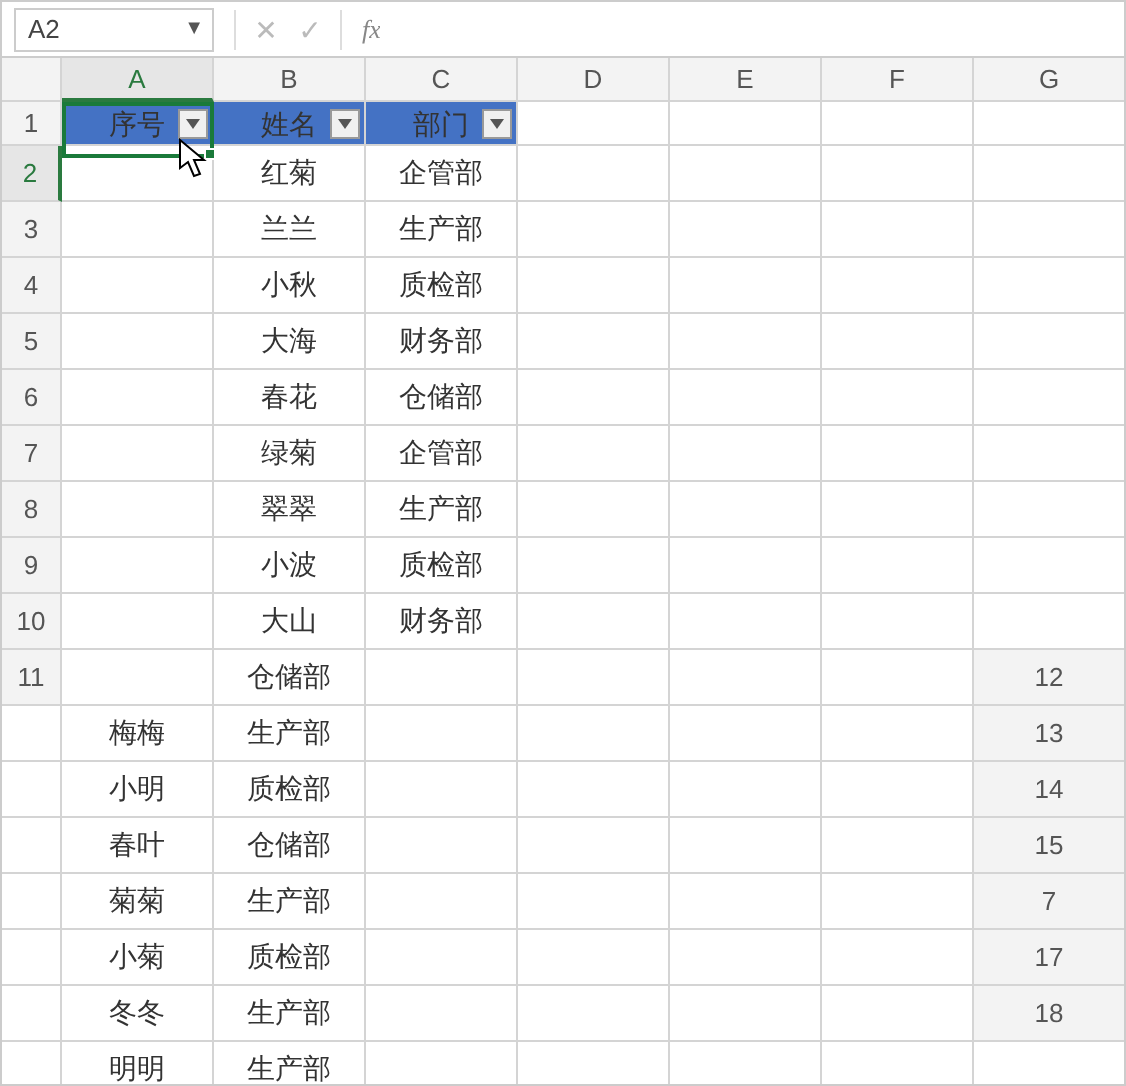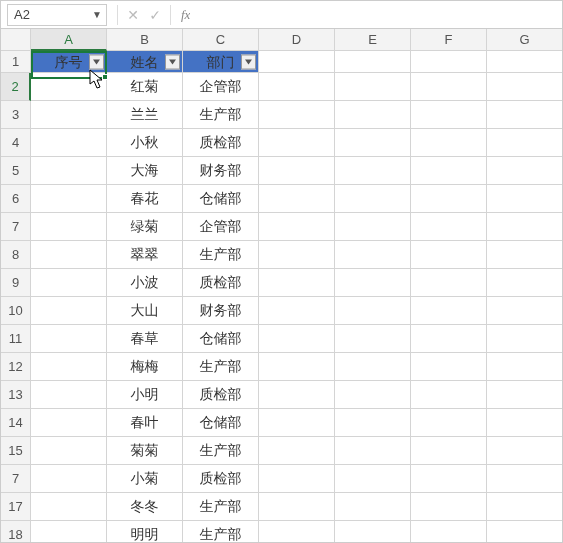--- a/index.html
+++ b/index.html
@@ -238,21 +238,20 @@
       <div class="rowhdr" style="height: 28px;">10</div>
       <div class="cell" style="height: 28px;"></div>
       <div class="cell" style="height: 28px;">大山</div>
       <div class="cell" style="height: 28px;">财务部</div>
       <div class="cell" style="height: 28px;"></div>
       <div class="cell" style="height: 28px;"></div>
       <div class="cell" style="height: 28px;"></div>
       <div class="cell" style="height: 28px;"></div>
       <div class="rowhdr" style="height: 28px;">11</div>
       <div class="cell" style="height: 28px;"></div>
-      <div class="cell" style="height: 28px;">春草</div>
       <div class="cell" style="height: 28px;">仓储部</div>
       <div class="cell" style="height: 28px;"></div>
       <div class="cell" style="height: 28px;"></div>
       <div class="cell" style="height: 28px;"></div>
       <div class="cell" style="height: 28px;"></div>
       <div class="rowhdr" style="height: 28px;">12</div>
       <div class="cell" style="height: 28px;"></div>
       <div class="cell" style="height: 28px;">梅梅</div>
       <div class="cell" style="height: 28px;">生产部</div>
       <div class="cell" style="height: 28px;"></div>

